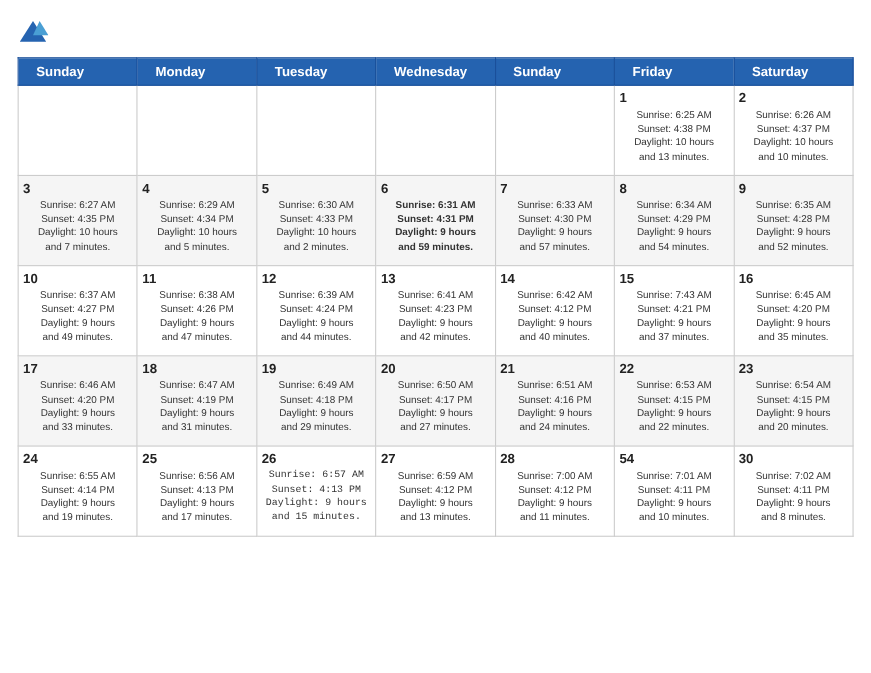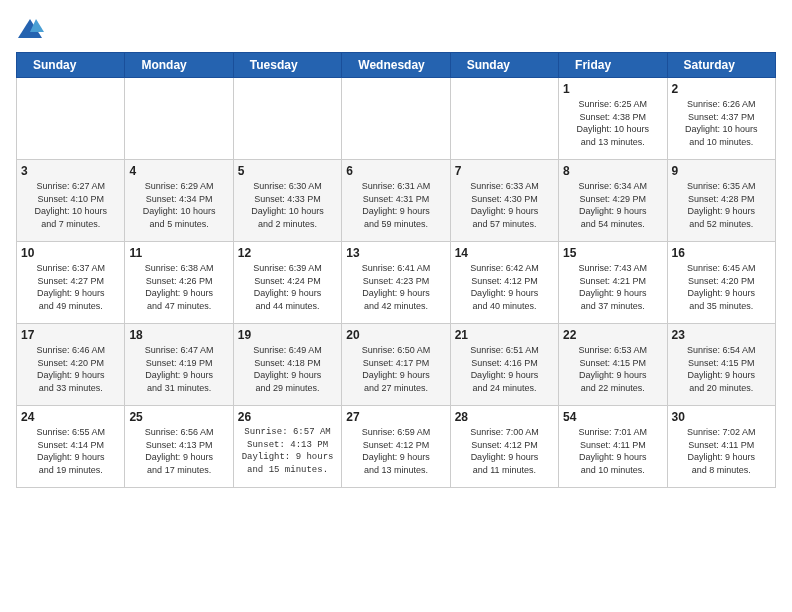--- a/index.html
+++ b/index.html
@@ -138,41 +138,41 @@
           <div class="day-info" style="white-space: pre-line;">Sunrise: 6:26 AM
 Sunset: 4:37 PM
 Daylight: 10 hours
 and 10 minutes.</div>
         </td>
       </tr>
       <tr>
         <td>
           <span class="day-num">3</span>
           <div class="day-info" style="white-space: pre-line;">Sunrise: 6:27 AM
-Sunset: 4:10 PM
+Sunset: 4:35 PM
 Daylight: 10 hours
 and 7 minutes.</div>
         </td>
         <td>
           <span class="day-num">4</span>
           <div class="day-info" style="white-space: pre-line;">Sunrise: 6:29 AM
 Sunset: 4:34 PM
 Daylight: 10 hours
 and 5 minutes.</div>
         </td>
         <td>
           <span class="day-num">5</span>
           <div class="day-info" style="white-space: pre-line;">Sunrise: 6:30 AM
 Sunset: 4:33 PM
 Daylight: 10 hours
 and 2 minutes.</div>
         </td>
         <td>
           <span class="day-num">6</span>
-          <div class="day-info" style="white-space: pre-line;">Sunrise: 6:31 AM
+          <div class="day-info" style="white-space: pre-line; font-weight: bold;">Sunrise: 6:31 AM
 Sunset: 4:31 PM
 Daylight: 9 hours
 and 59 minutes.</div>
         </td>
         <td>
           <span class="day-num">7</span>
           <div class="day-info" style="white-space: pre-line;">Sunrise: 6:33 AM
 Sunset: 4:30 PM
 Daylight: 9 hours
 and 57 minutes.</div>

